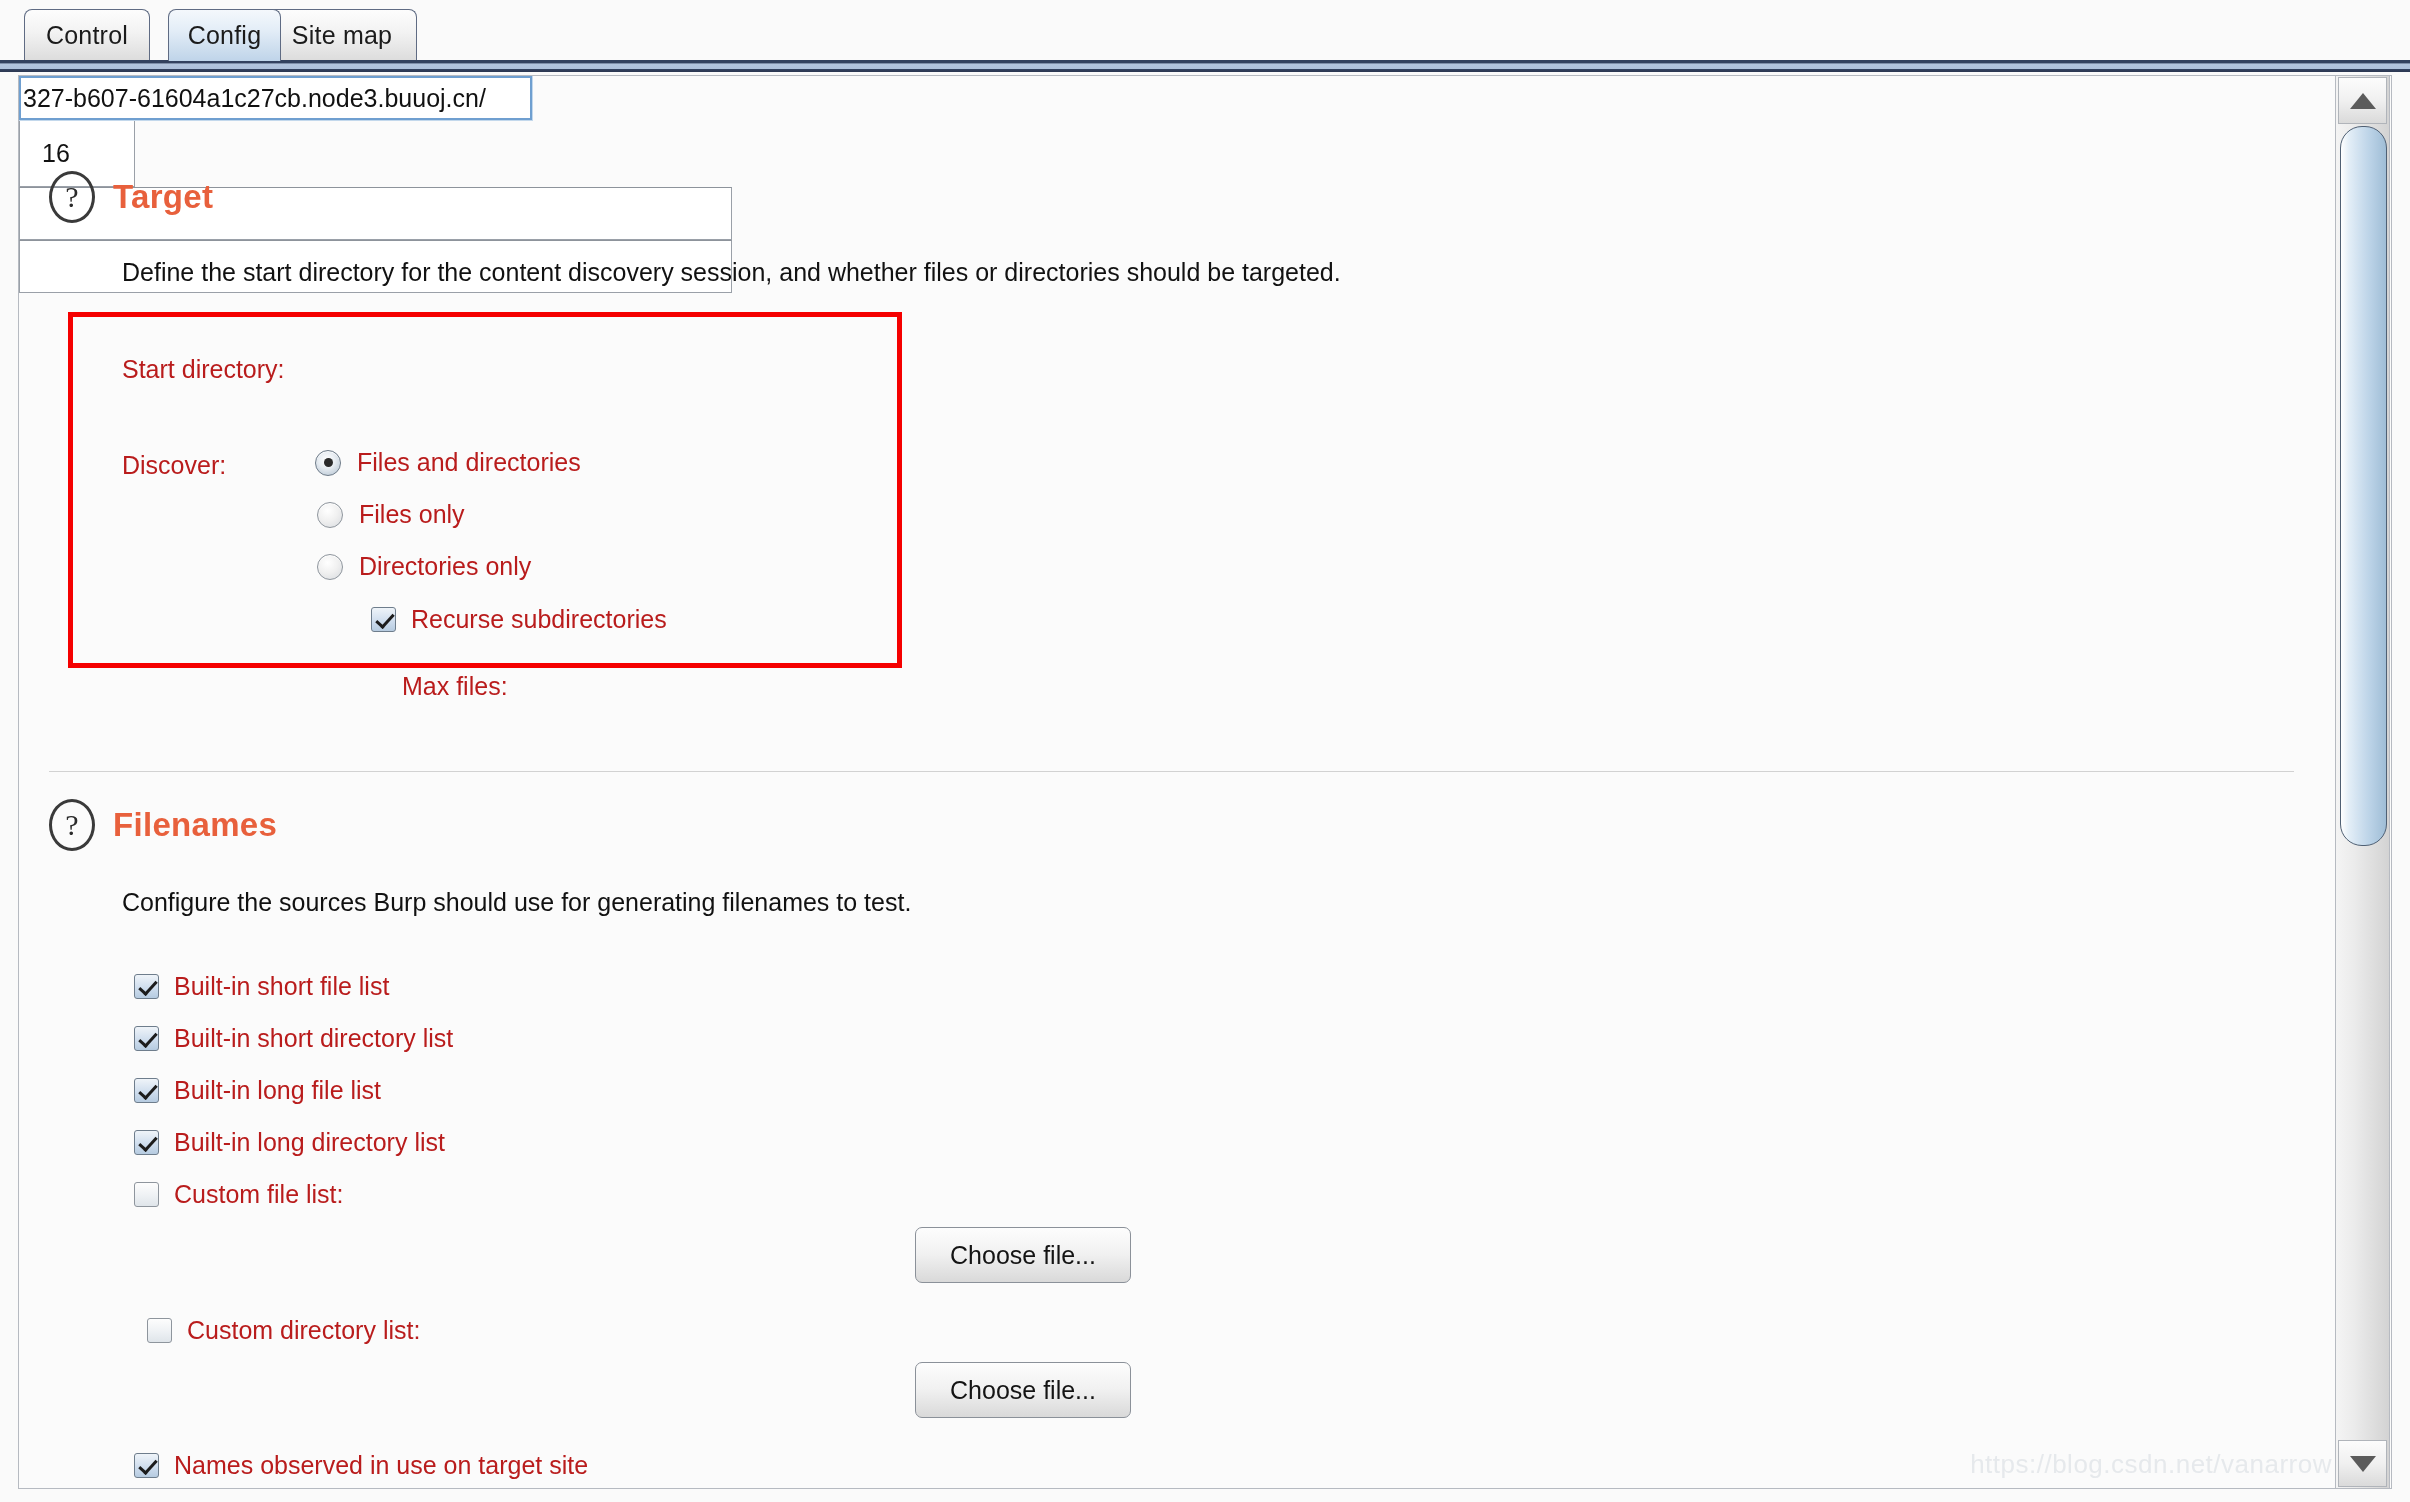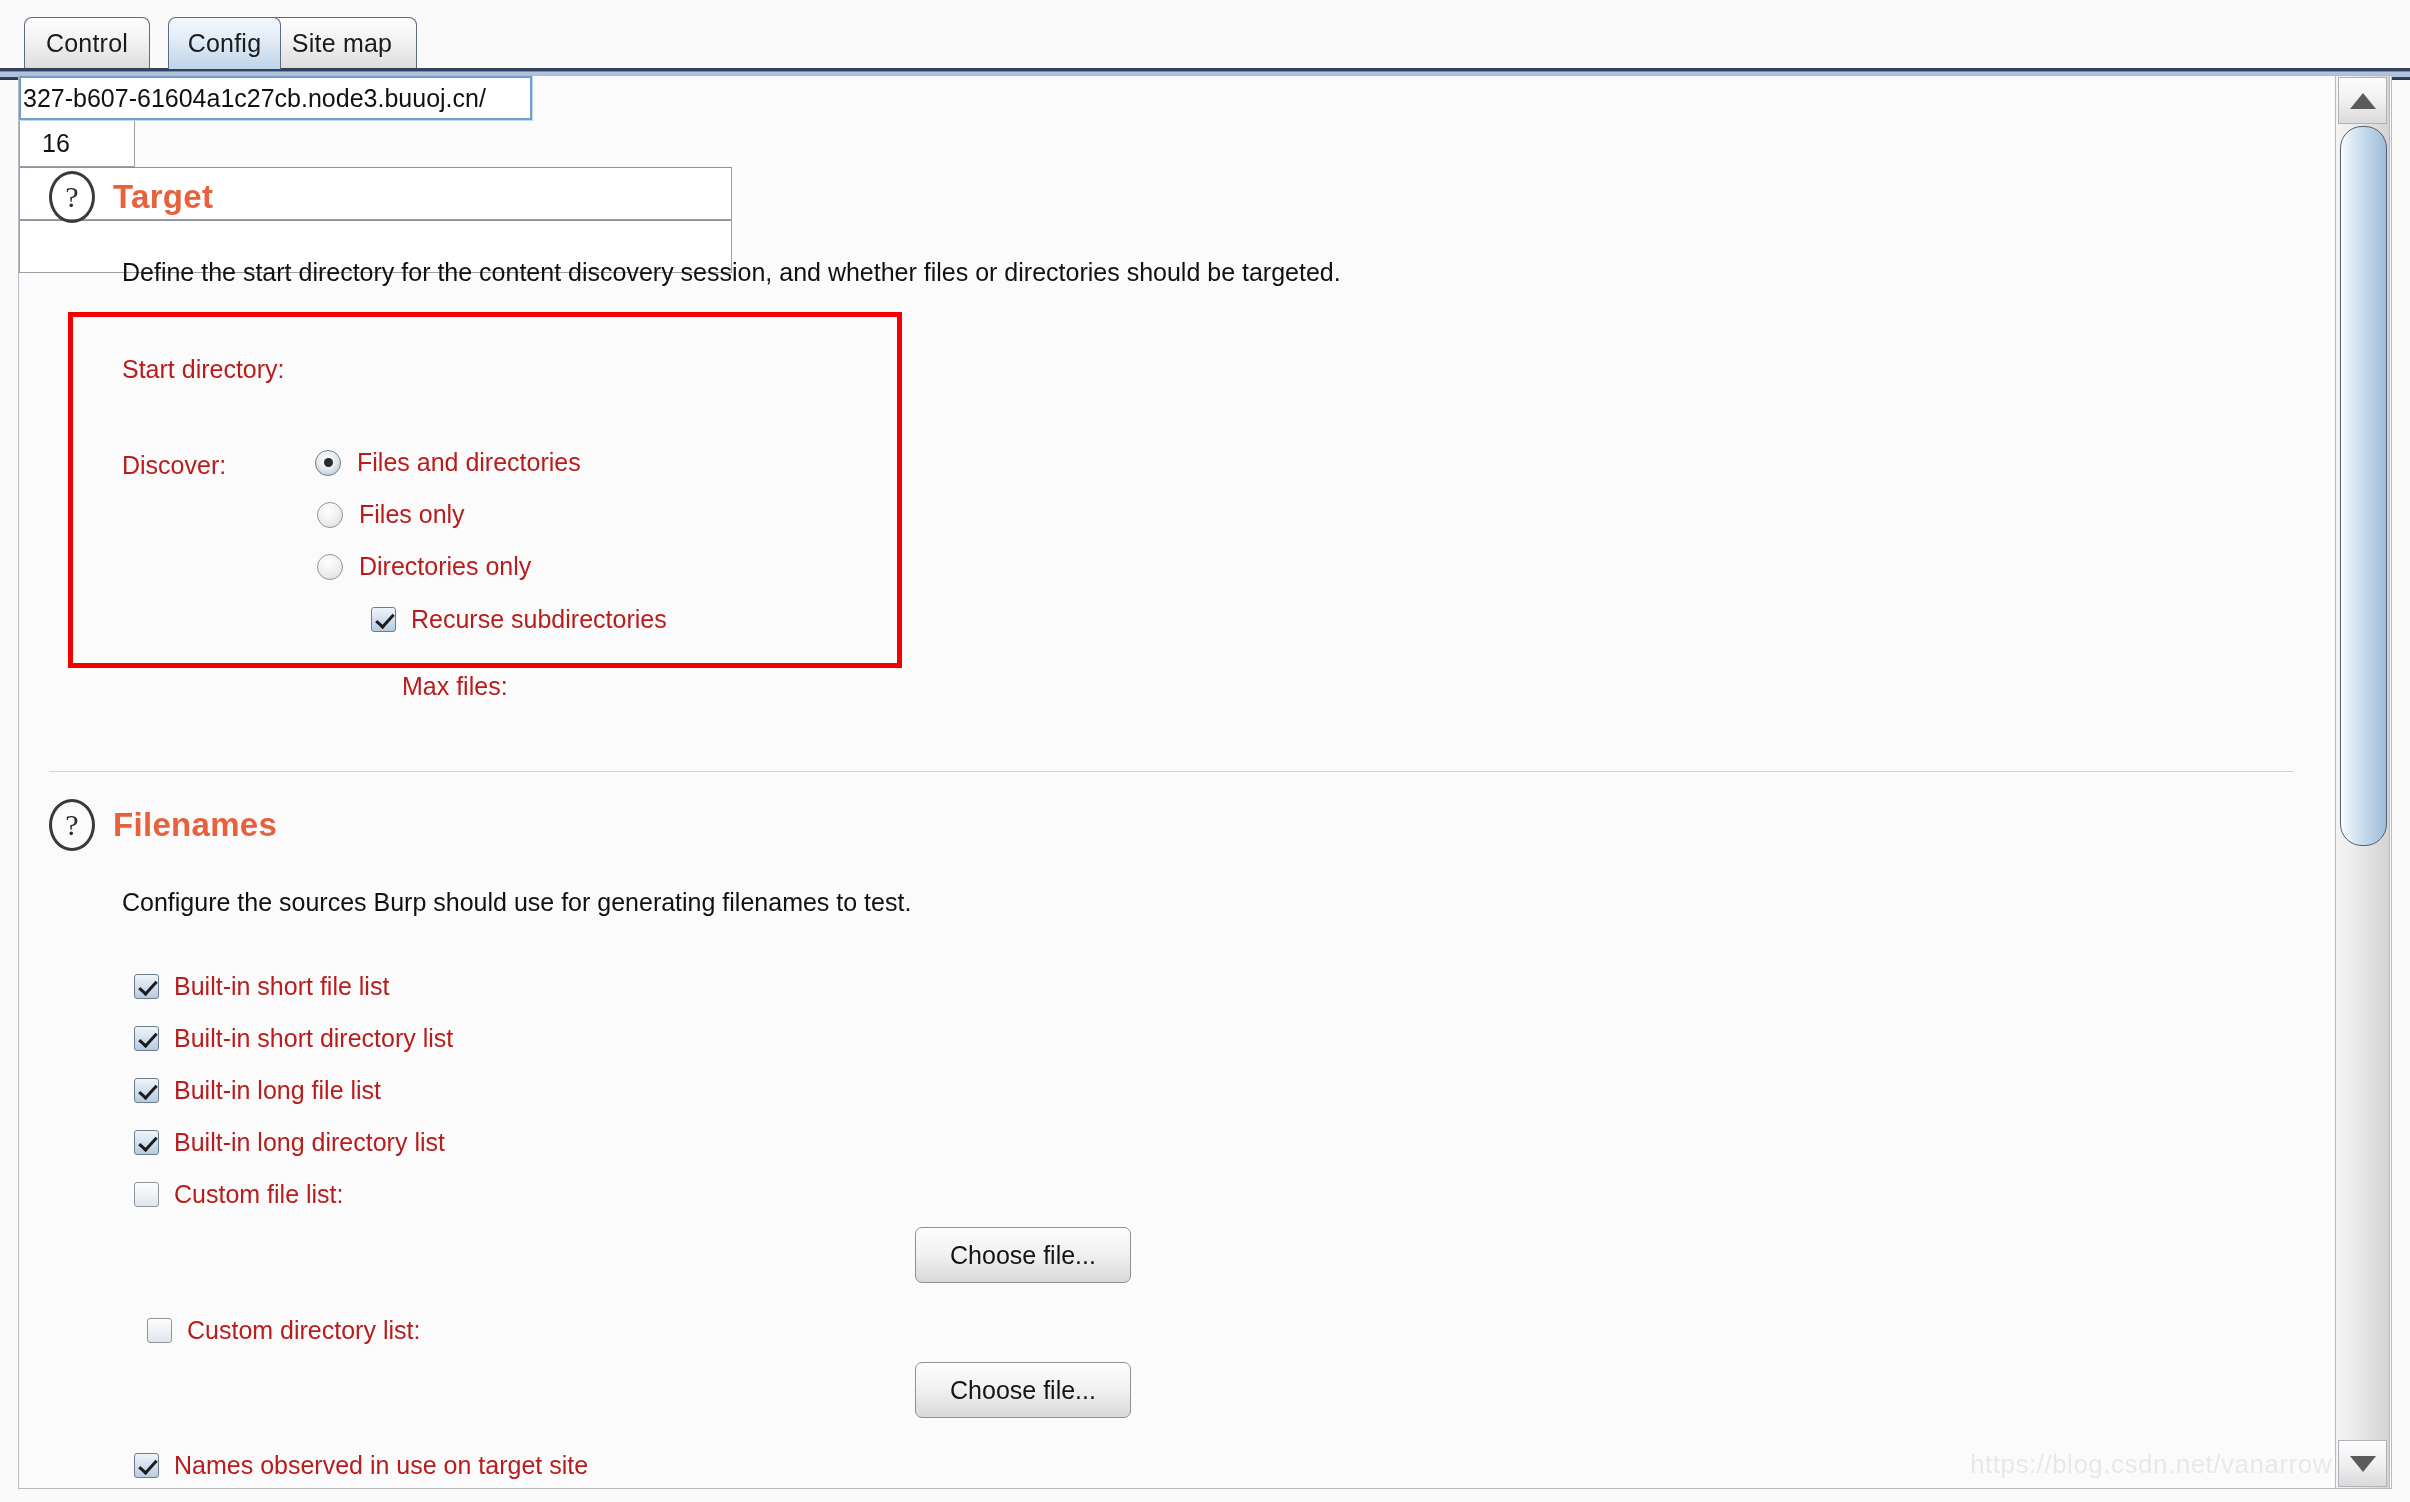--- a/index.html
+++ b/index.html
@@ -12,21 +12,21 @@
     height: 1502px;
     font-family: "Liberation Sans", sans-serif;
     color: #000;
     overflow: hidden;
     position: relative;
   }
 
   
   .tabstrip {
     position: absolute;
-    left: 0; top: 8px;
+    left: 0; top: 0;
     width: 2410px;
     height: 58px;
     background: #fafafa;
   }
   .tabstrip-underline {
     position: absolute;
     left: 0; top: 60px;
     width: 2410px;
     height: 12px;
     background: linear-gradient(to bottom, #33415e 0%, #33415e 28%, #b3c4dd 30%, #aec0da 75%, #33415e 78%, #2b3751 100%);
@@ -312,21 +312,21 @@
       <span class="radio"></span>
       <span class="lbl">Directories only</span>
     </div>
 
     <div class="cb-row" style="left:352px; top:529px;">
       <span class="cb checked"></span>
       <span class="lbl">Recurse subdirectories</span>
     </div>
 
     <div class="lbl" style="position:absolute; left:383px; top:596px;">Max files:</div>
-    <div class="textfield" style="left:546px; top:580px; width:116px; height:47px;padding-left:22px;">
+    <div class="textfield" style="left:546px; top:580px; width:116px; height:67px;padding-left:22px;">
       <span>16</span>
     </div>
 
     <div class="divider" style="left:30px; top:695px; width:2245px;"></div>
 
     <div class="section-head" style="left:30px; top:723px;">
       <div class="qmark">?</div>
       <div class="section-title">Filenames</div>
     </div>
 

